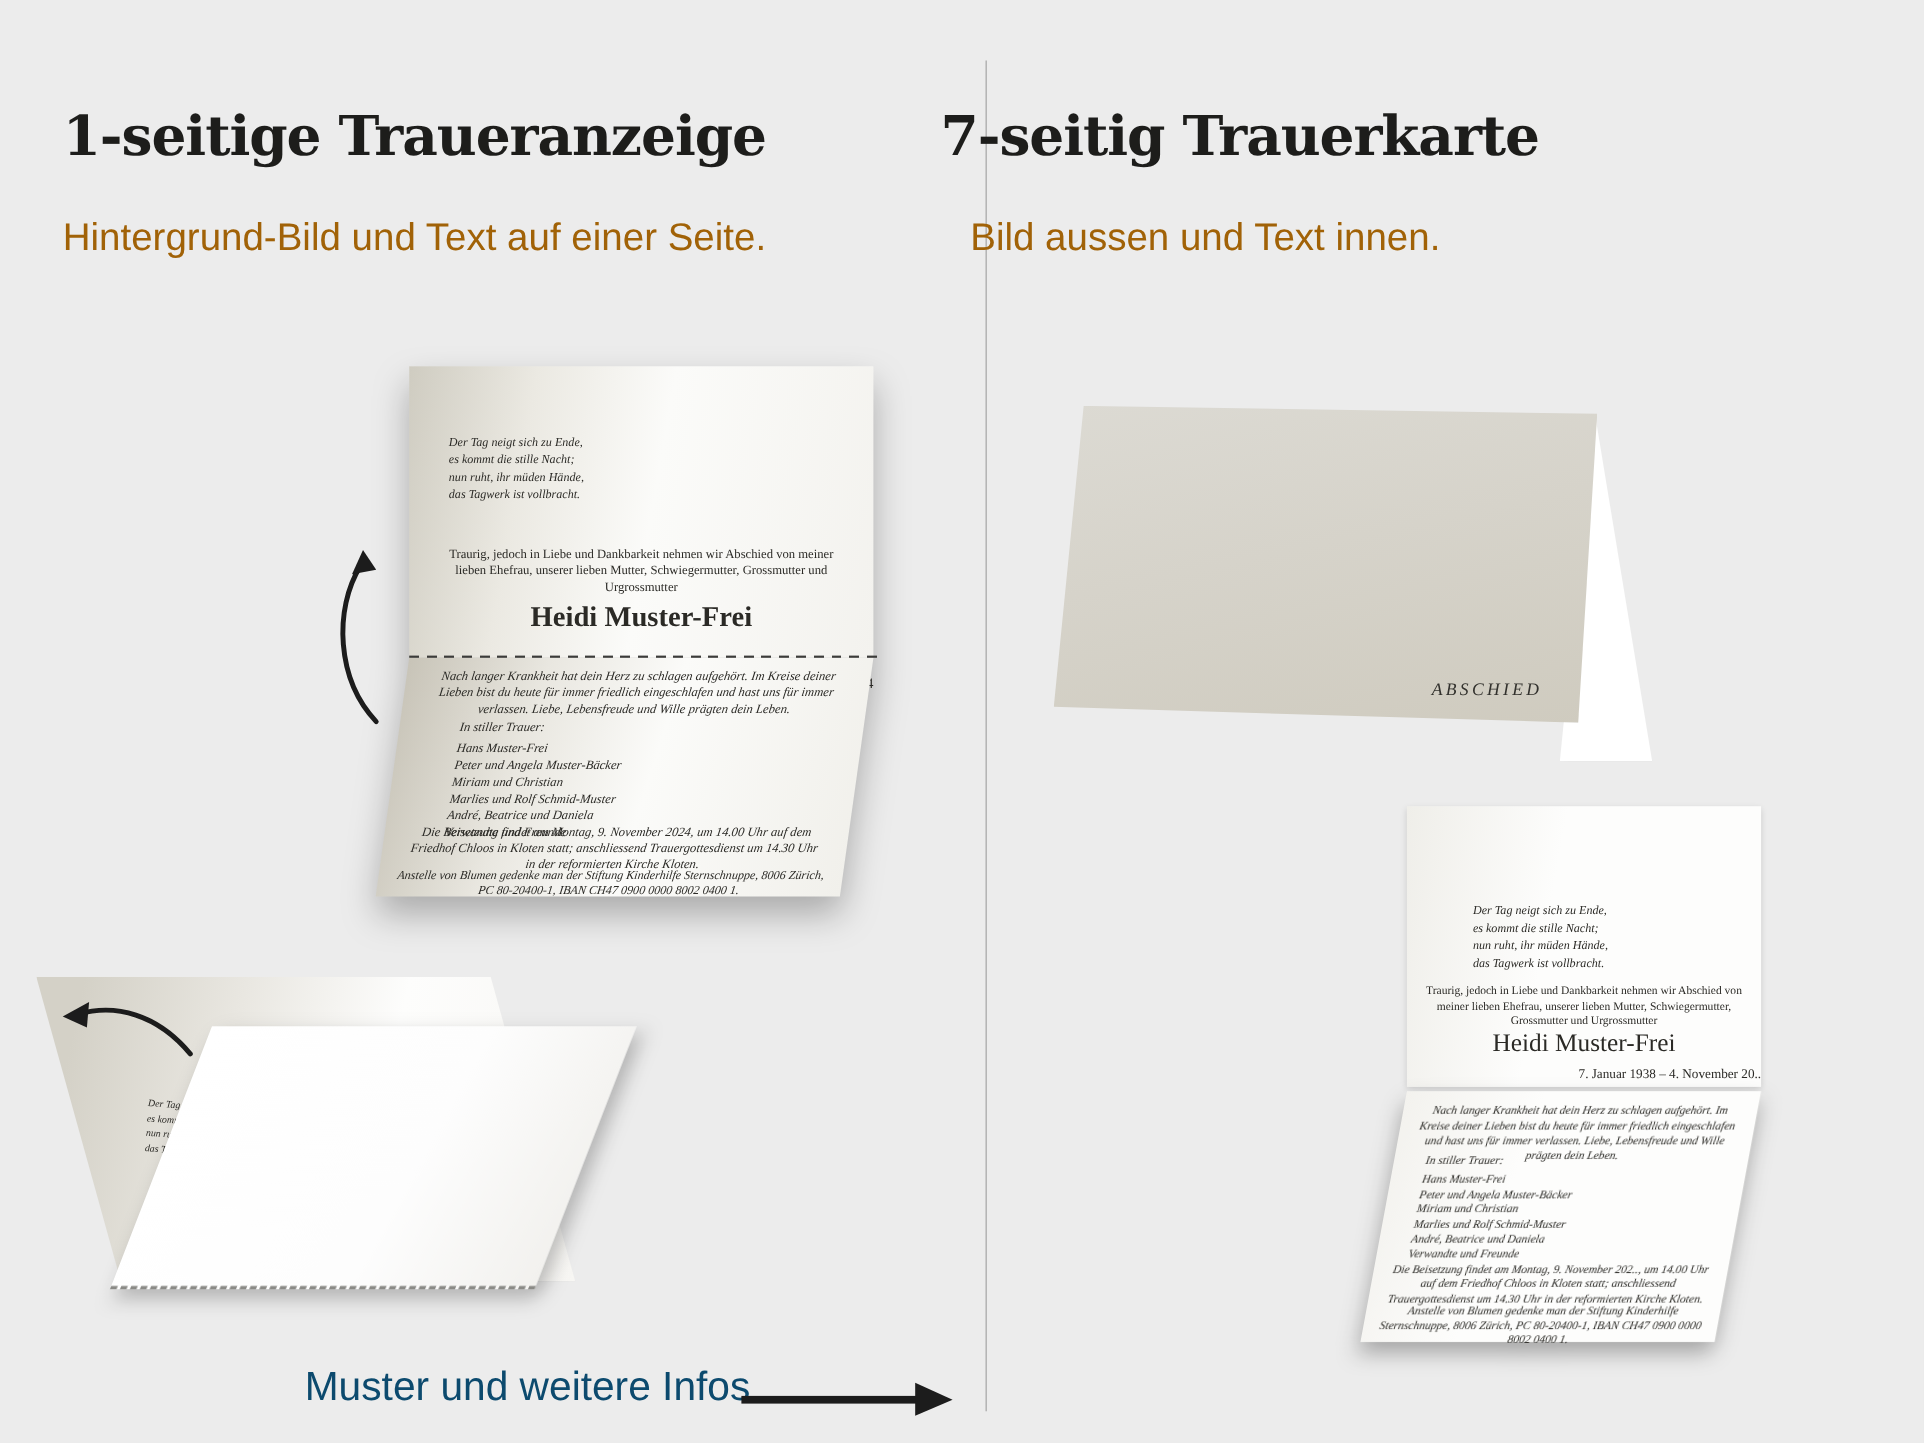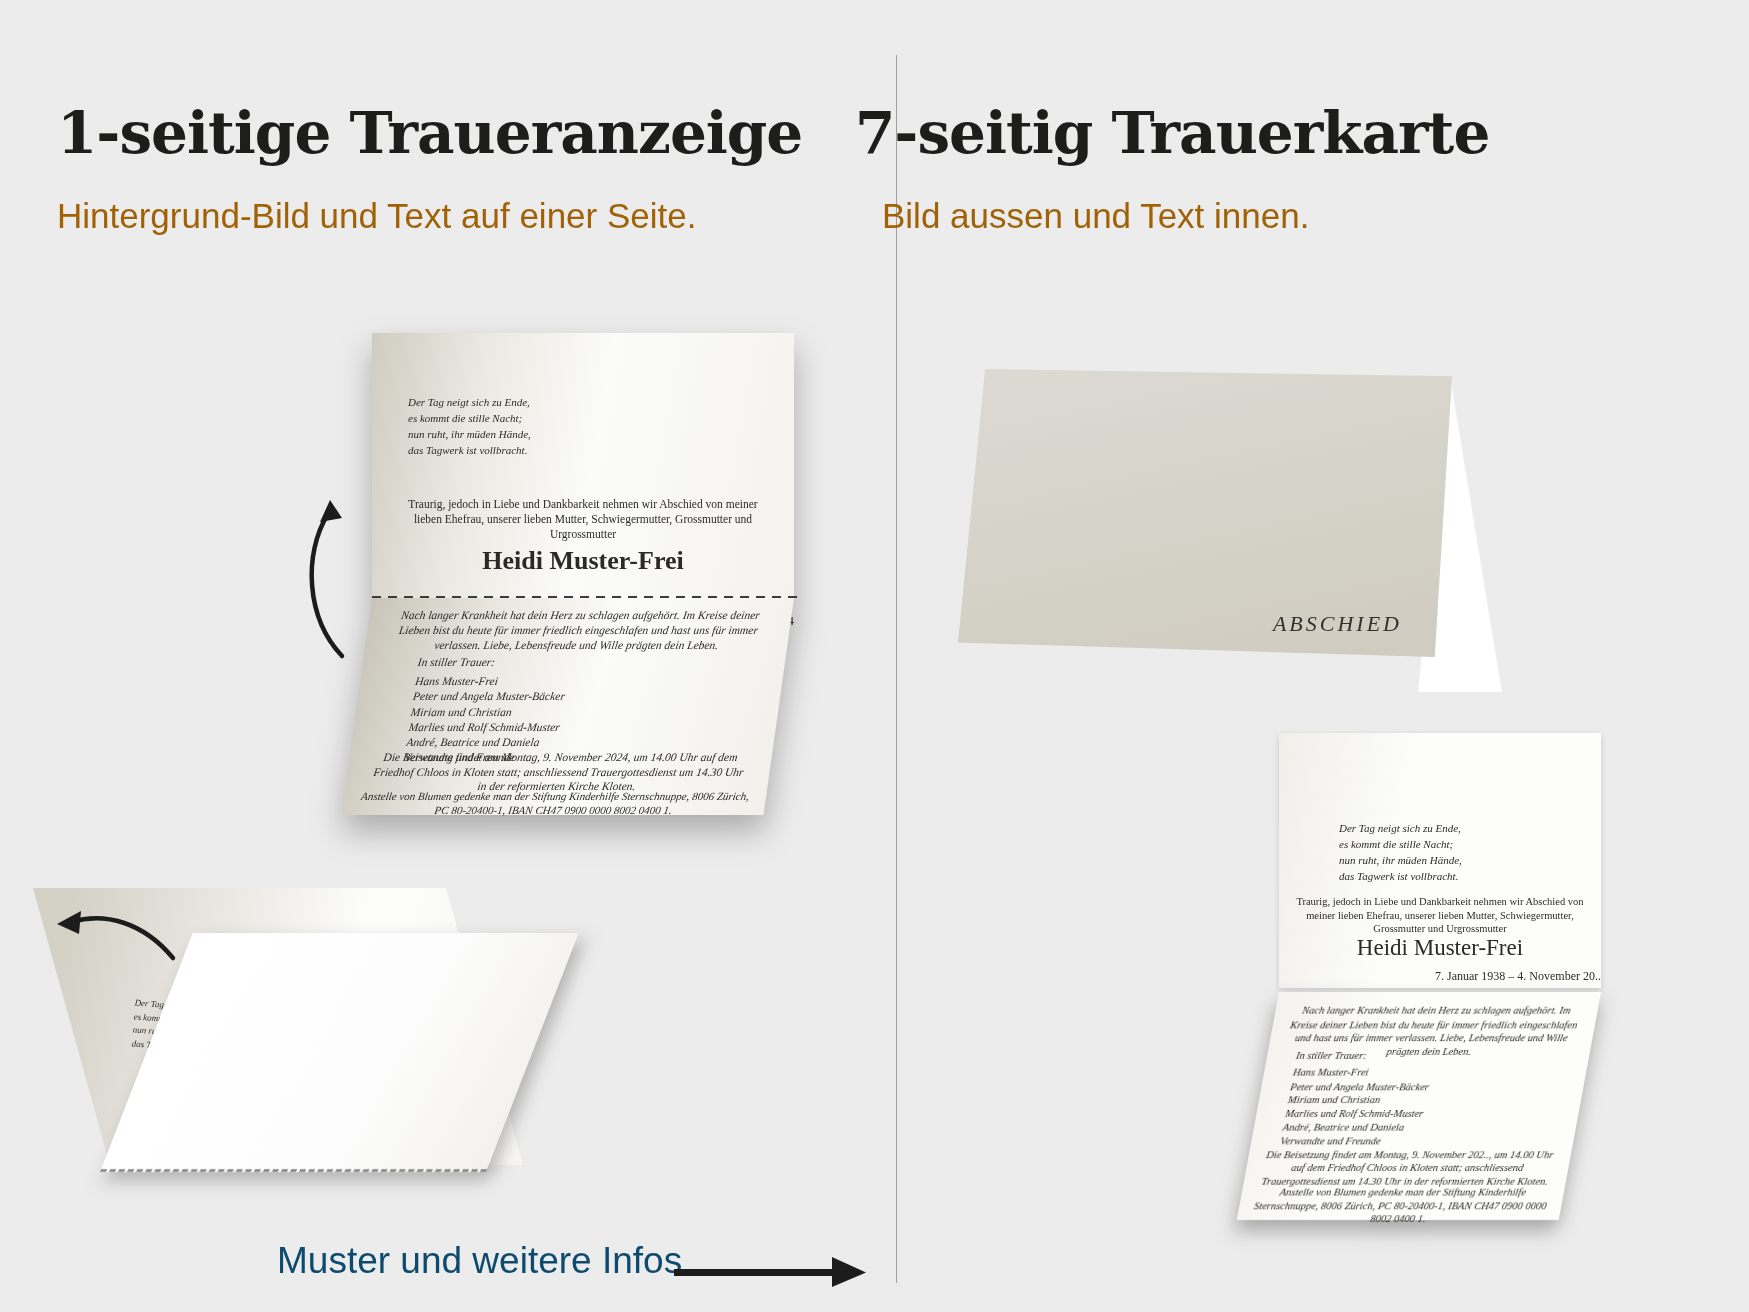--- a/index.html
+++ b/index.html
@@ -2,21 +2,21 @@
 <html><head>
 <meta charset="utf-8">
 <style>
   html,body{margin:0;padding:0;background:#ececec;}
   .stage{position:relative;width:1749px;height:1312px;background:#ececec;overflow:hidden;
          font-family:"Liberation Sans",sans-serif;color:#1d1d1b;}
   .abs{position:absolute;}
 
   
   .panel-title{position:absolute;top:60px;font-family:"DejaVu Serif","Liberation Serif",serif;
-               font-weight:bold;font-size:58px;letter-spacing:-1px;color:#1d1d1b;white-space:nowrap;}
+               font-weight:bold;font-size:50px;letter-spacing:-1px;color:#1d1d1b;white-space:nowrap;}
   .panel-sub{position:absolute;top:196px;font-size:35px;color:#a16207;white-space:nowrap;}
   .divider{position:absolute;left:896px;top:55px;width:1px;height:1228px;background:#9f9f9f;}
 
   
   .ser{font-family:"Liberation Serif","DejaVu Serif",serif;color:#2b2a26;}
   .it{font-style:italic;}
 
   
   .card-l{position:absolute;left:372px;top:333px;width:422px;height:482px;
           filter:drop-shadow(0 16px 16px rgba(0,0,0,.28));}
@@ -51,21 +51,21 @@
           filter:drop-shadow(8px 8px 9px rgba(0,0,0,.25));}
 
   
   .cover-back{position:absolute;left:1418px;top:376px;width:84px;height:316px;
           clip-path:polygon(38% 0,100% 100%,0 100%);background:#ffffff;
           filter:drop-shadow(4px 6px 5px rgba(0,0,0,.28));}
   .cover{position:absolute;left:958px;top:369px;width:494px;height:288px;
           clip-path:polygon(5.5% 0,100% 2.5%,96.5% 100%,0 95%);
           background:linear-gradient(168deg,#dcdad3 0%,#d6d3ca 45%,#cfcbbf 100%);
           filter:drop-shadow(0 14px 14px rgba(0,0,0,.3));}
-  .cover-label{position:absolute;right:50px;bottom:20px;font-size:22px;letter-spacing:3px;
+  .cover-label{position:absolute;right:50px;bottom:20px;font-size:16px;letter-spacing:3px;
           font-style:italic;color:#32312d;}
 
   
   .card-r-top{position:absolute;left:1279px;top:733px;width:322px;height:255px;
           background:linear-gradient(100deg,#efeee9 0%,#fdfdfc 40%);
           box-shadow:0 2px 6px rgba(0,0,0,.15);}
   .card-r-bot{position:absolute;left:1279px;top:992px;width:322px;height:228px;
           transform:skewX(-10.5deg);transform-origin:left top;
           background:linear-gradient(100deg,#f3f2ee 0%,#fdfdfc 35%);
           filter:drop-shadow(0 10px 10px rgba(0,0,0,.3));}

